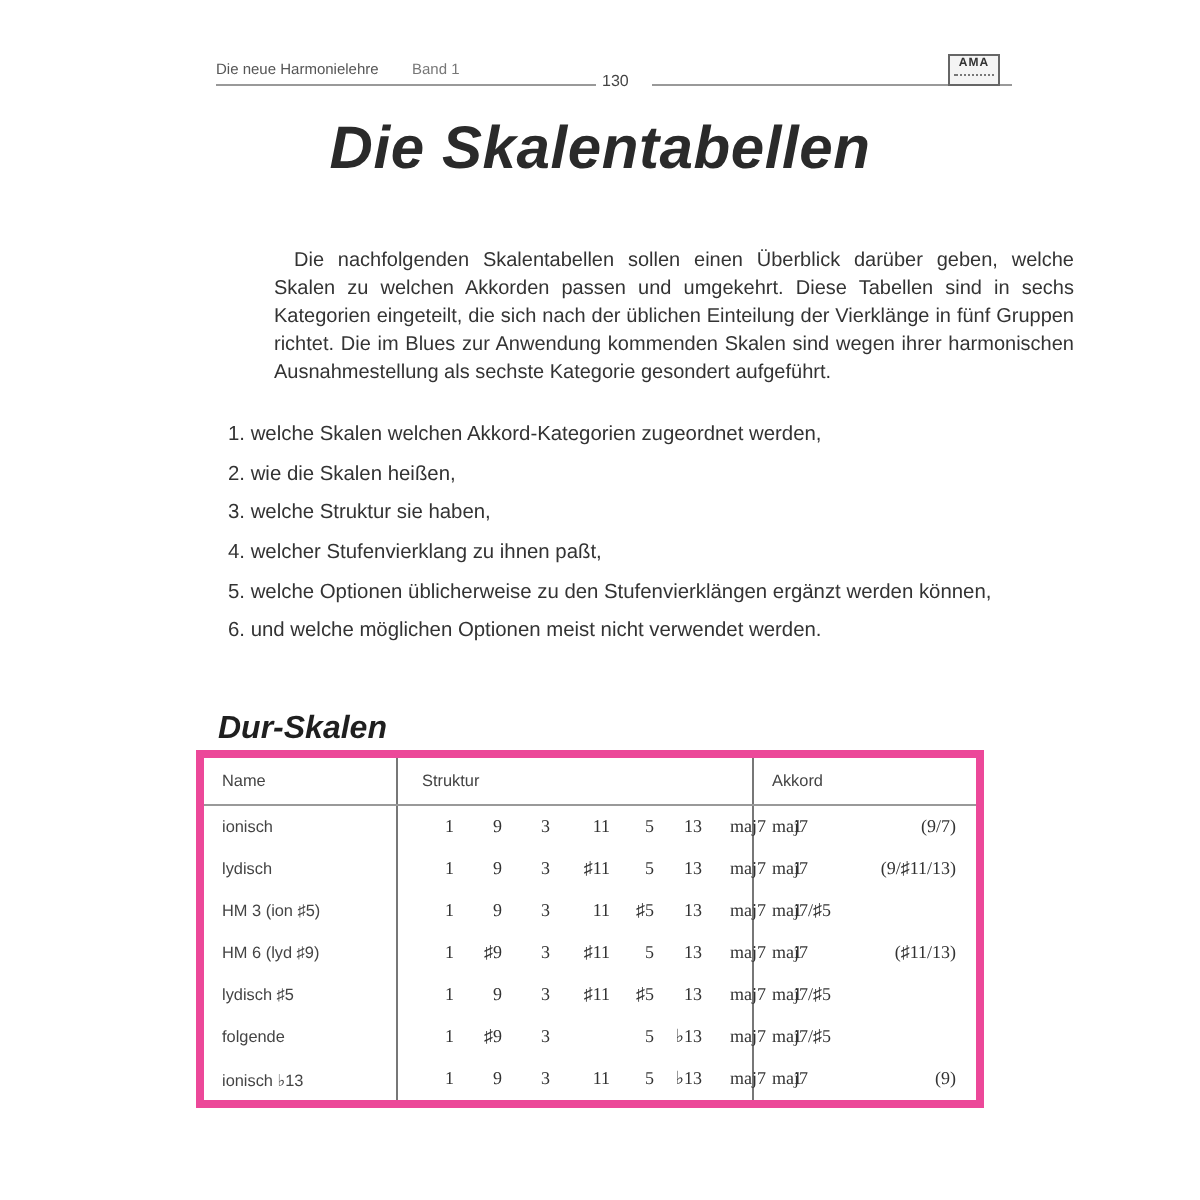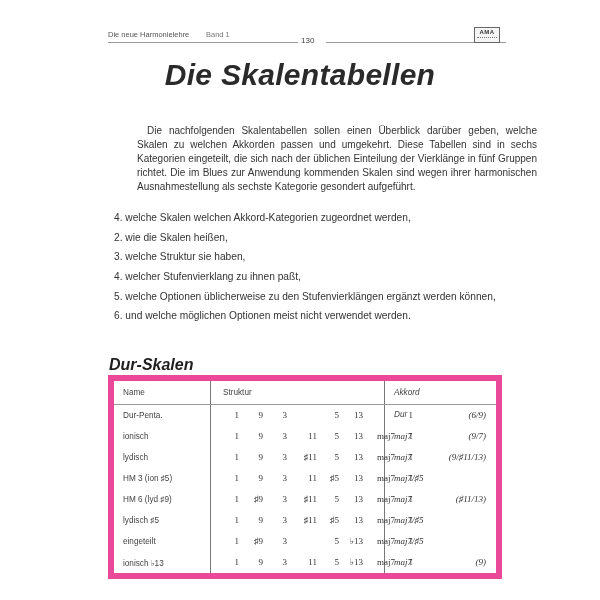--- a/index.html
+++ b/index.html
@@ -34,27 +34,27 @@
   .intro p { margin: 0; text-indent: 10px; }
   .intro p.second { margin-top: 6px; }
   .list { position: absolute; left: 114px; top: 212px; width: 400px; font-size: 10.2px; color: #333; margin: 0; padding: 0; list-style: none; }
   .list li { height: 19.7px; line-height: 12px; }
 
   h2.section-title {
     position: absolute; left: 109px; top: 356px; margin: 0;
     font-size: 16px; font-style: italic; font-weight: bold; color: #1f1f1f;
   }
   table.scales {
-    position: absolute; left: 108px; top: 375px; width: 394px;
-    border-collapse: collapse; border: 6px solid #ec4899; font-size: 8.2px; color: #444;
+    position: absolute; left: 98px; top: 375px; width: 394px;
+    border-collapse: collapse; border: 4px solid #ec4899; font-size: 8.2px; color: #444;
   }
   table.scales td, table.scales th { padding: 0; height: 21px; font-weight: normal; }
   table.scales thead th { height: 23px; border-bottom: 1px solid #999; text-align: left; }
   .c-name { width: 87px; padding-left: 9px !important; border-right: 1px solid #777; text-align: left; }
-  .c-akk { width: 102px; border-left: 1px solid #777; padding-left: 9px !important; text-align: left; font-style: italic; }
+  .c-akk { width: 102px; border-left: 1px solid #777; padding-left: 9px !important; text-align: left; }
   .th-struct { padding-left: 12px !important; }
   .serif { font-family: "Liberation Serif", serif; font-size: 9px; color: #333; }
   .struct { position: relative; height: 21px; }
   .struct span { position: absolute; top: 5px; text-align: right; }
   .akk { position: relative; height: 21px; }
   .akk .chord { position: absolute; left: 0; top: 5px; }
   .akk .opt { position: absolute; right: 10px; top: 5px; }
 </style>
 </head>
 <body>
@@ -71,61 +71,40 @@
   <span class="sub"></span>
 </div>
 
 <h1 class="page-title">Die Skalentabellen</h1>
 
 <div class="intro">
   <p>Die nachfolgenden Skalentabellen sollen einen Überblick darüber geben, welche Skalen zu welchen Akkorden passen und umgekehrt. Diese Tabellen sind in sechs Kategorien eingeteilt, die sich nach der üblichen Einteilung der Vierklänge in fünf Gruppen richtet. Die im Blues zur Anwendung kommenden Skalen sind wegen ihrer harmonischen Ausnahmestellung als sechste Kategorie gesondert aufgeführt.</p>
 </div>
 
 <ul class="list">
-  <li>4. welche Skalen welchen Akkord-Kategorien zugeordnet werden,</li>
+  <li>1. welche Skalen welchen Akkord-Kategorien zugeordnet werden,</li>
   <li>2. wie die Skalen heißen,</li>
   <li>3. welche Struktur sie haben,</li>
   <li>4. welcher Stufenvierklang zu ihnen paßt,</li>
   <li>5. welche Optionen üblicherweise zu den Stufenvierklängen ergänzt werden können,</li>
   <li>6. und welche möglichen Optionen meist nicht verwendet werden.</li>
 </ul>
 
 <h2 class="section-title">Dur-Skalen</h2>
 
 <table class="scales">
   <thead>
     <tr>
       <th class="c-name">Name</th>
       <th class="th-struct">Struktur</th>
       <th class="c-akk">Akkord</th>
     </tr>
   </thead>
   <tbody id="tbody">
       <tr>
-        <td class="c-name">Dur-Penta.</td>
-        <td>
-          <div class="struct serif">
-            <span style="left: 16px; width: 12px;">1</span>
-            <span style="left: 34px; width: 18px;">9</span>
-            <span style="left: 62px; width: 14px;">3</span>
-            <span style="left: 84px; width: 22px;"></span>
-            <span style="left: 110px; width: 18px;">5</span>
-            <span style="left: 130px; width: 22px;">13</span>
-            <span style="left: 154px; width: 30px;"></span>
-            <span style="left: 190px; width: 12px;">1</span>
-          </div>
-        </td>
-        <td class="c-akk">
-          <div class="akk">
-            <span class="chord">Dur</span>
-            <span class="opt serif">(6/9)</span>
-          </div>
-        </td>
-      </tr>
-      <tr>
         <td class="c-name">ionisch</td>
         <td>
           <div class="struct serif">
             <span style="left: 16px; width: 12px;">1</span>
             <span style="left: 34px; width: 18px;">9</span>
             <span style="left: 62px; width: 14px;">3</span>
             <span style="left: 84px; width: 22px;">11</span>
             <span style="left: 110px; width: 18px;">5</span>
             <span style="left: 130px; width: 22px;">13</span>
             <span style="left: 154px; width: 30px;">maj7</span>
@@ -217,21 +196,21 @@
           </div>
         </td>
         <td class="c-akk">
           <div class="akk">
             <span class="chord serif">maj7/♯5</span>
             <span class="opt serif"></span>
           </div>
         </td>
       </tr>
       <tr>
-        <td class="c-name">eingeteilt</td>
+        <td class="c-name">folgende</td>
         <td>
           <div class="struct serif">
             <span style="left: 16px; width: 12px;">1</span>
             <span style="left: 34px; width: 18px;">♯9</span>
             <span style="left: 62px; width: 14px;">3</span>
             <span style="left: 84px; width: 22px;"></span>
             <span style="left: 110px; width: 18px;">5</span>
             <span style="left: 130px; width: 22px;">♭13</span>
             <span style="left: 154px; width: 30px;">maj7</span>
             <span style="left: 190px; width: 12px;">1</span>

